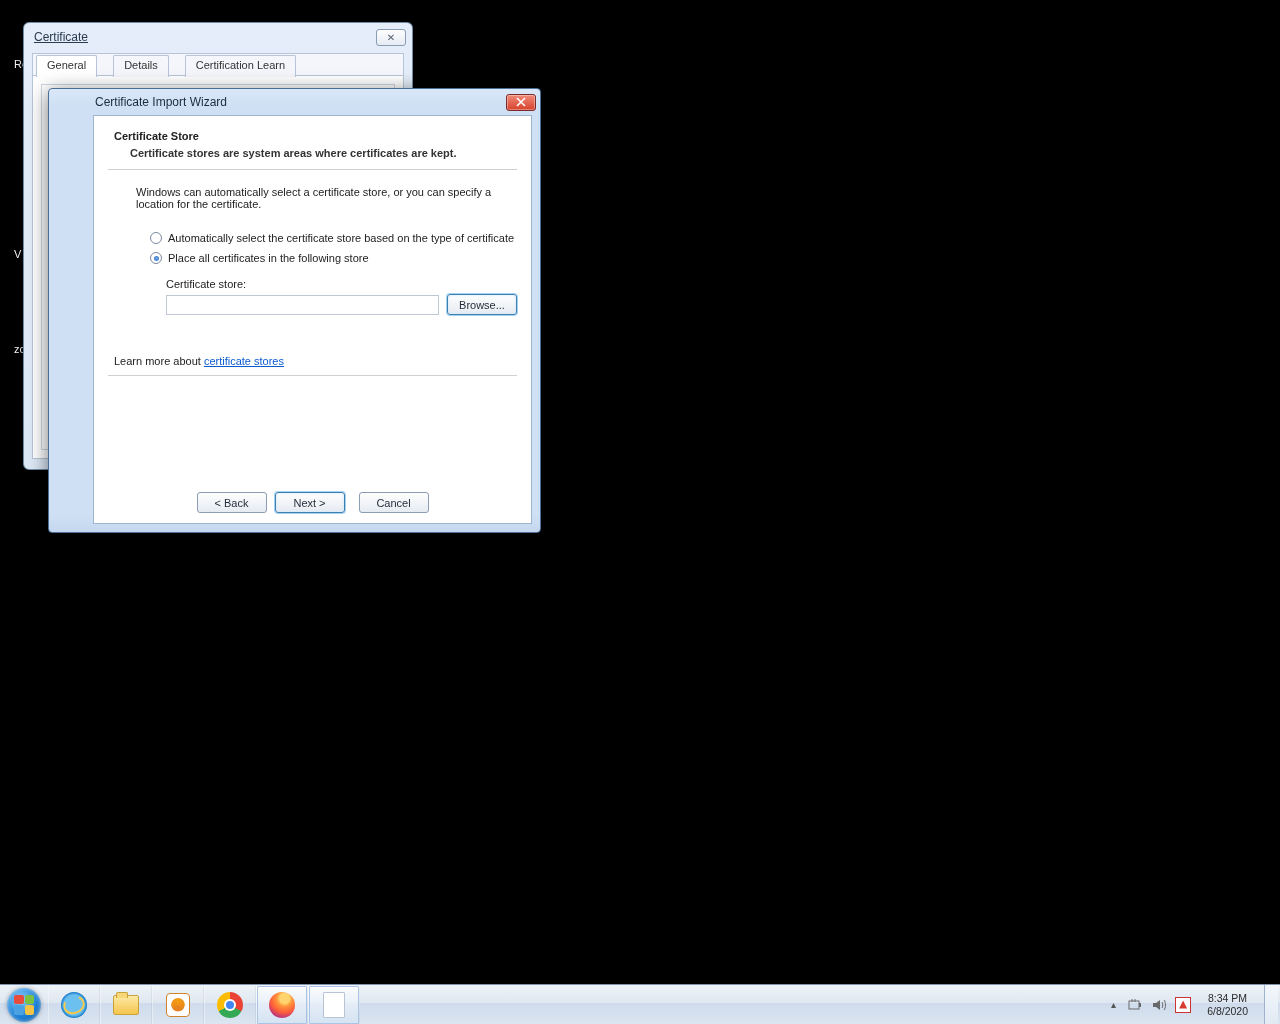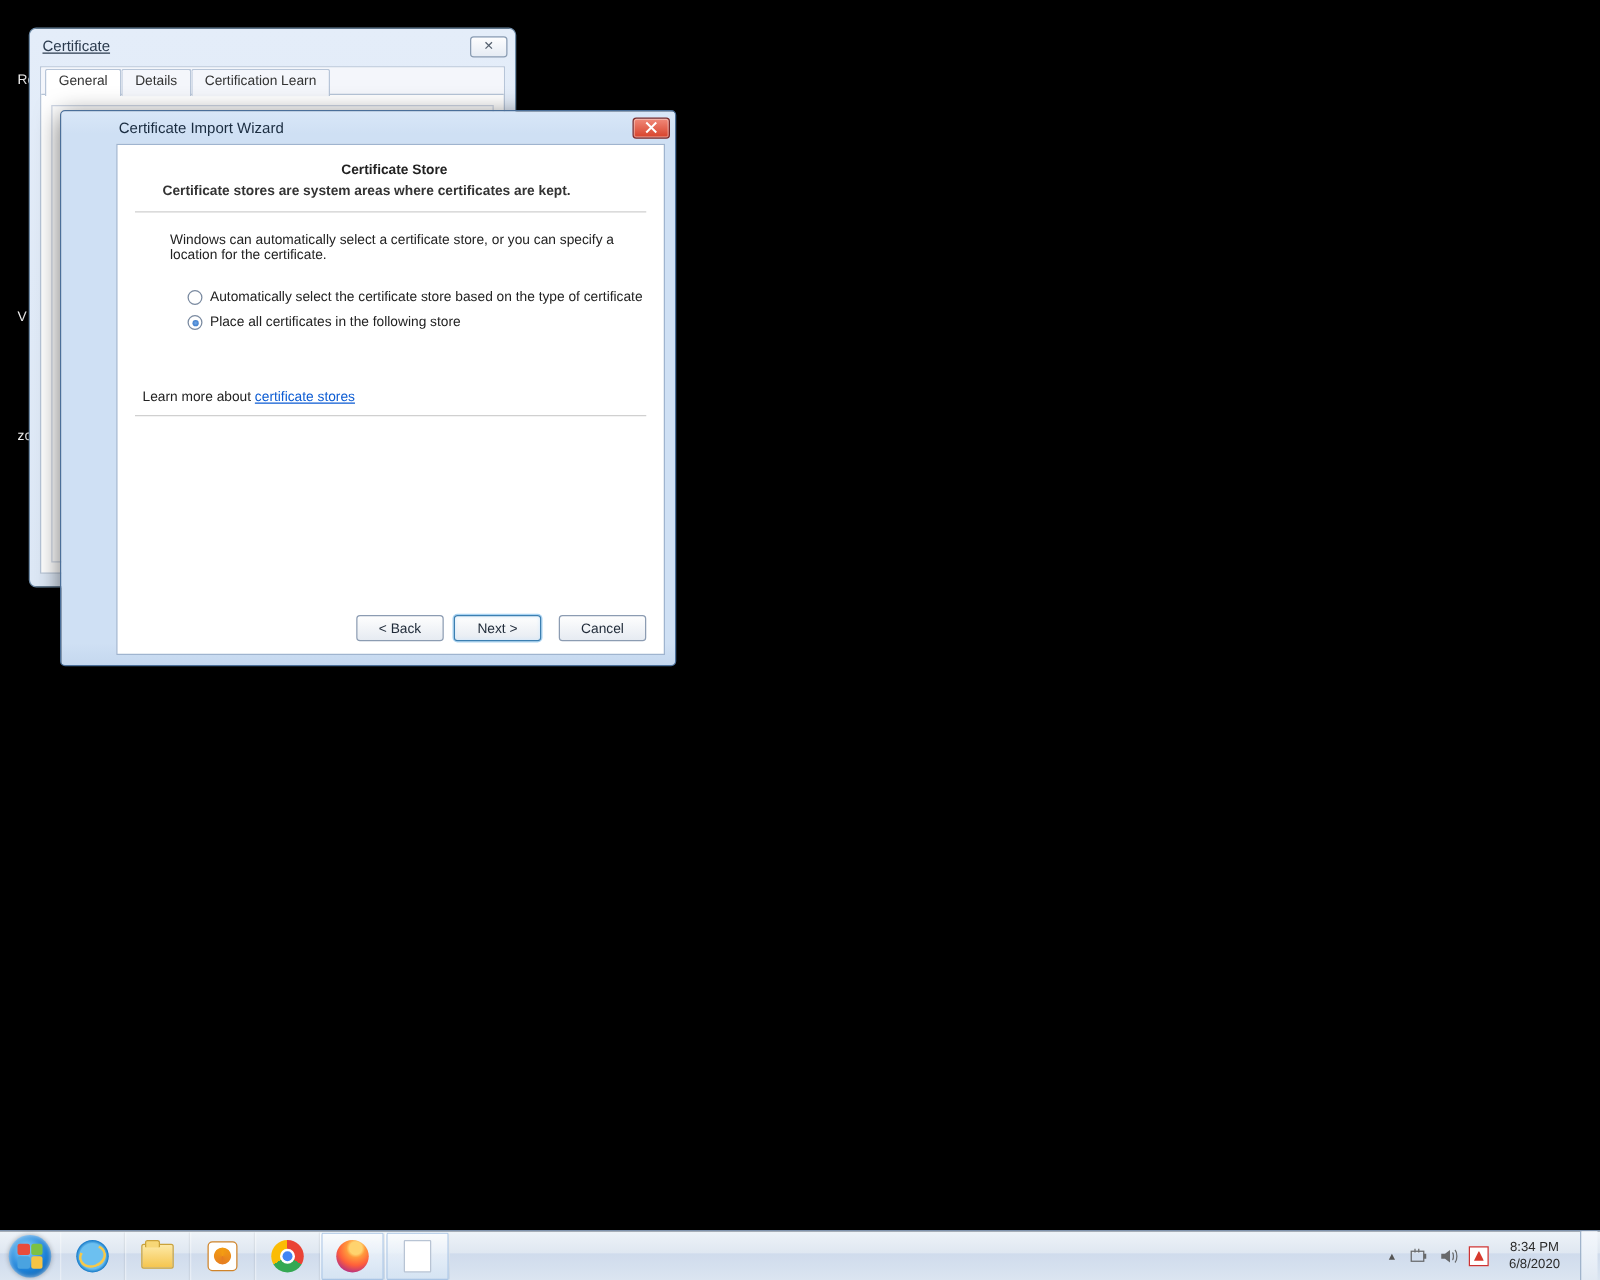--- a/index.html
+++ b/index.html
@@ -43,21 +43,21 @@
   display:flex; align-items:center; justify-content:center;
   font-size:10px; color:#55606e;
 }
 .cert-body {
   margin: 2px 8px 8px 8px;
   background:#fff;
   border:1px solid #b7c5d8;
   height: calc(100% - 40px);
 }
 .tabstrip {
-  display:flex; gap:0; padding-left:3px;
+  display:flex; gap:16px; padding-left:3px;
   background:#f4f6fb;
   border-bottom:1px solid #b7c5d8;
   height:22px;
 }
 .tab {
   padding: 3px 10px 0 10px;
   border:1px solid #b7c5d8; border-bottom:none;
   background:#f4f6fb; color:#333;
   font-size:11px; height:22px;
   position:relative; top:1px;
@@ -97,21 +97,21 @@
 }
 .wiz-close svg { width:10px; height:10px; }
 .wiz-body {
   margin:0 8px 8px 8px;
   background:#fff;
   height: calc(100% - 34px);
   border:1px solid #9fb4cf;
   padding: 14px 14px 10px 14px;
   display:flex; flex-direction:column;
 }
-.section-title { font-weight:bold; font-size:11px; margin-left:6px;text-align:center; }
+.section-title { font-weight:bold; font-size:11px; margin-left:6px; }
 .section-desc { font-size:11px; margin:5px 0 0 22px; color:#333;font-weight:bold; }
 .hr { border:none; border-top:1px solid #d0d0d0; margin:10px 0 16px 0; }
 .hr2 { border:none; border-top:1px solid #d0d0d0; margin:8px 0 10px 0; }
 .info-text { font-size:11px; margin:0 10px 22px 28px; max-width:400px; }
 .radio-row {
   display:flex; align-items:center; gap:6px;
   margin:0 0 8px 42px; font-size:11px;
 }
 .radio {
   width:12px; height:12px; border:1px solid #7a8aa0; border-radius:50%;
@@ -138,21 +138,21 @@
   display:inline-flex; align-items:center; justify-content:center;
 }
 .btn.primary {
   border:1px solid #3c7fb1;
   box-shadow: 0 0 0 1px #a7d3f3, inset 0 0 3px #cfe7fb;
 }
 .learn { font-size:11px; margin:40px 0 0 6px; }
 .learn a { color:#0b5bd3; text-decoration:underline; }
 .button-row {
   margin-top:auto;
-  display:flex; gap:8px; justify-content:flex-end;
+  display:flex; gap:8px; justify-content:center;
   padding-top:2px;
 }
 
 
 .taskbar {
   position:absolute; left:0; bottom:0;
   width:1280px; height:40px;
   background: linear-gradient(to bottom,#eef3f8 0%,#dfe7f1 45%,#cfdbec 46%,#dbe5f1 100%);
   border-top:1px solid #7f93ad;
   display:flex; align-items:center;
@@ -258,20 +258,27 @@
 
     <label class="radio-row">
       <span class="radio"></span>
       <span>Automatically select the certificate store based on the type of certificate</span>
     </label>
     <label class="radio-row">
       <span class="radio checked"></span>
       <span>Place all certificates in the following store</span>
     </label>
 
+    <div class="store-block">
+      <span class="store-label">Certificate store:</span>
+      <div class="store-row">
+        <div class="store-input"></div>
+        <button class="btn primary">Browse...</button>
+      </div>
+    </div>
 
     <div class="learn">
       <span>Learn more about </span><a href="#">certificate stores</a>
     </div>
 
     <hr class="hr2">
 
     <div class="button-row">
       <button class="btn" style="min-width:70px">&lt; Back</button>
       <button class="btn primary" style="min-width:70px">Next &gt;</button>

